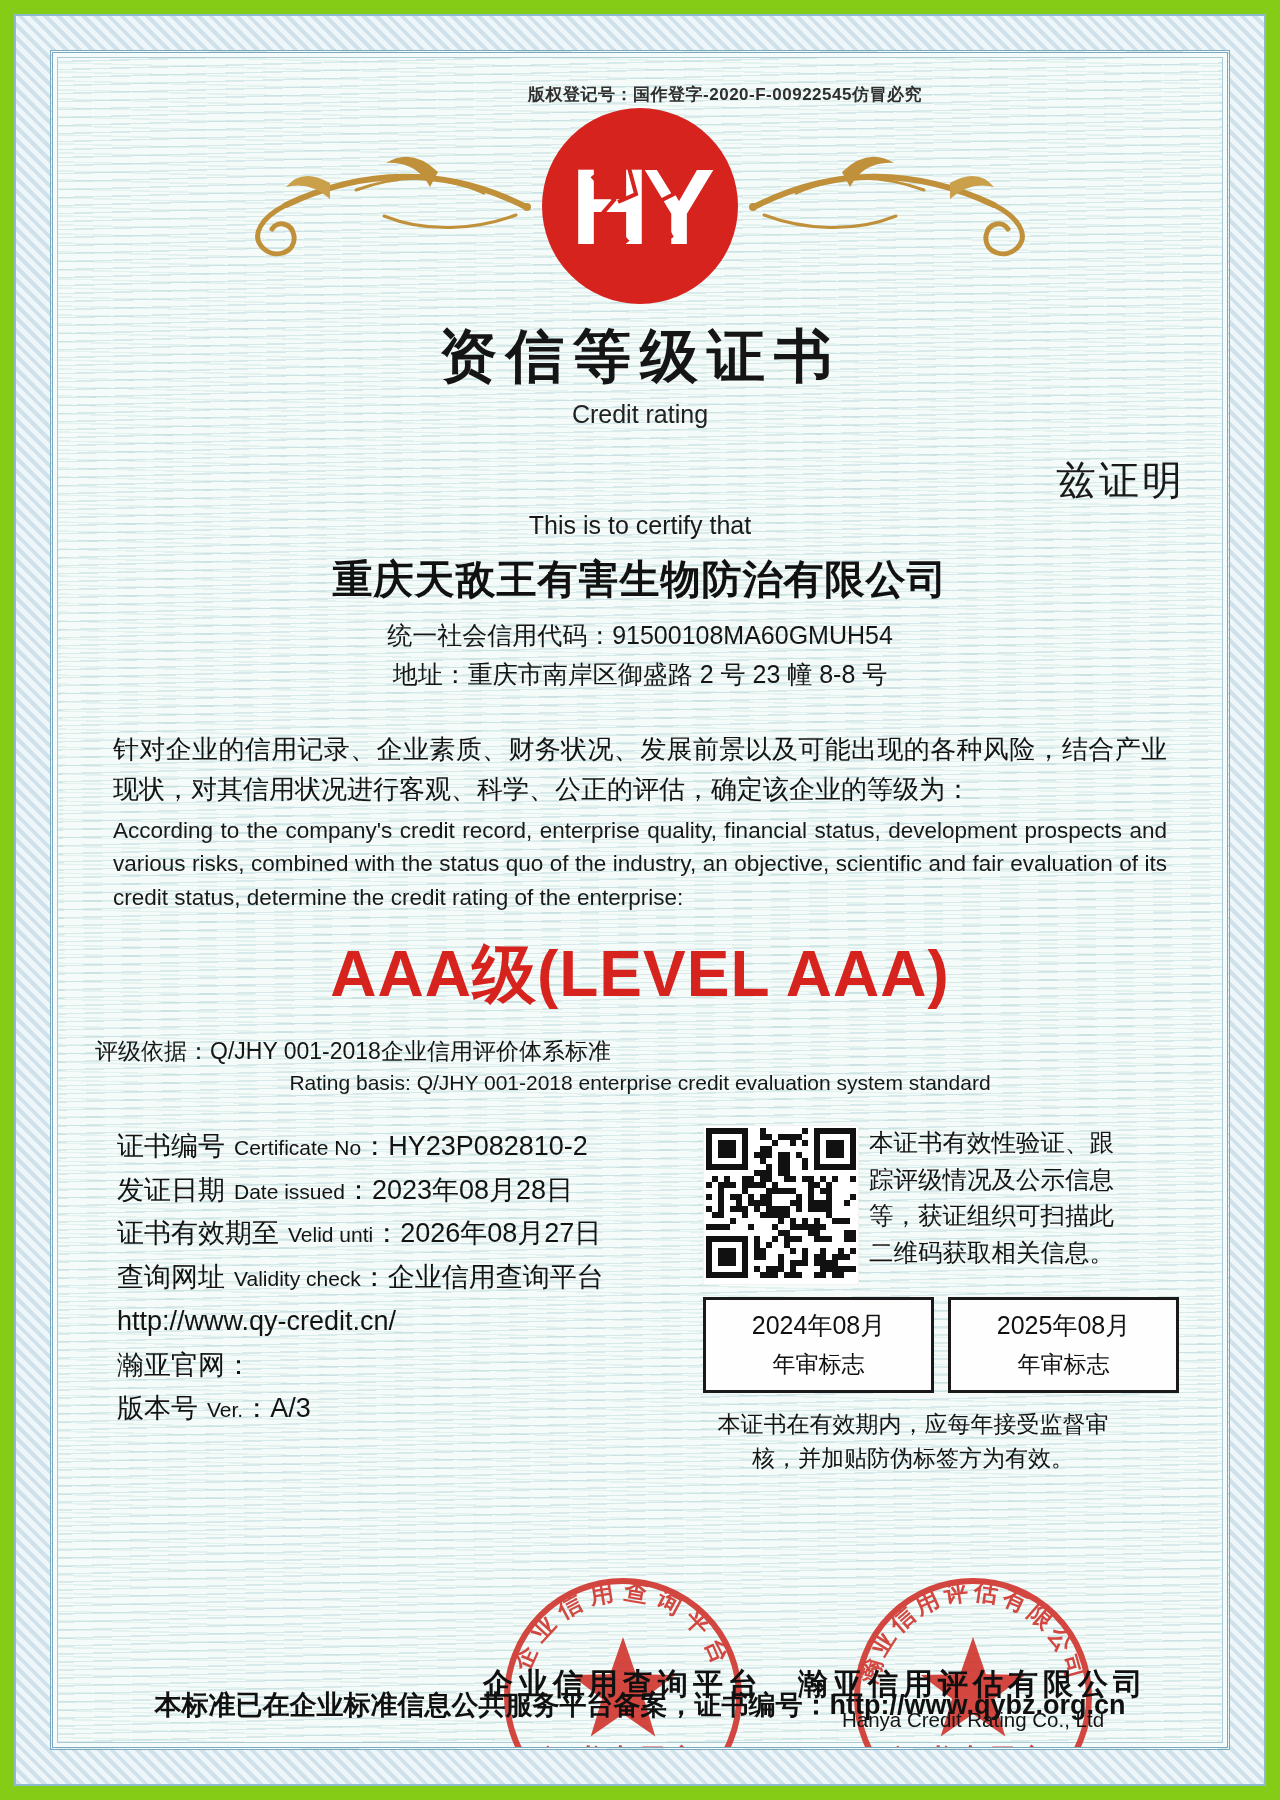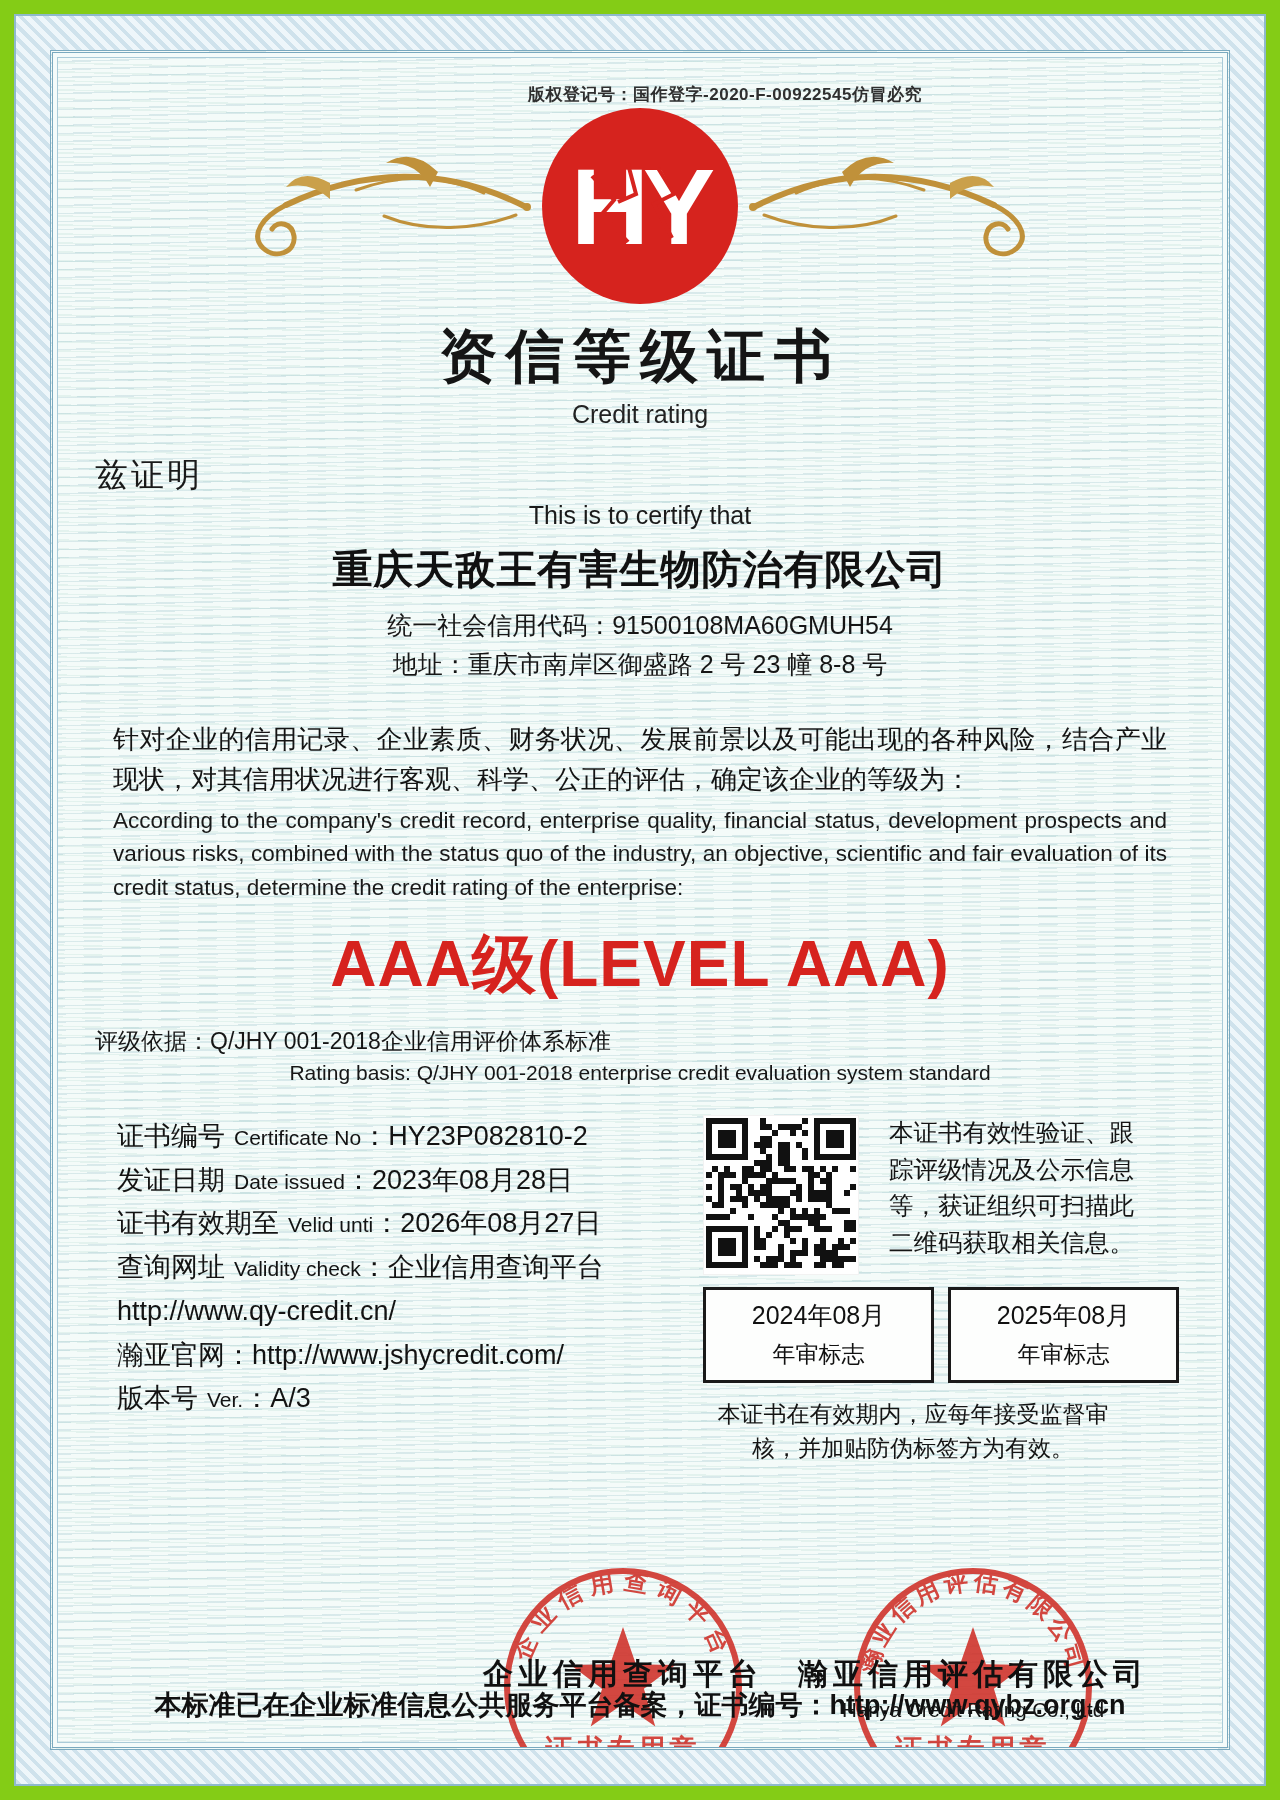--- a/index.html
+++ b/index.html
@@ -19,21 +19,21 @@
 
   .copyright{margin-top:12px;text-align:center;padding-left:170px;font-size:17px;font-weight:bold;color:#2f2f2f;letter-spacing:.5px;}
 
   .logo-row{display:flex;align-items:center;justify-content:center;margin-top:0px;gap:4px;}
   .flourish{flex:0 0 auto;}
   .flourish.right{transform:scaleX(-1);}
   .logo-wrap{flex:0 0 auto;margin:0 2px;}
 
   .title{margin-top:8px;text-align:center;font-size:58px;font-weight:bold;letter-spacing:9px;color:#151515;}
   .subtitle{margin-top:4px;text-align:center;font-size:25px;color:#222;}
-  .certify-cn{margin-top:24px;text-align:left;font-size:33px;color:#1a1a1a;letter-spacing:3px;}
+  .certify-cn{margin-top:24px;text-align:right;font-size:40px;color:#1a1a1a;letter-spacing:3px;}
   .certify-en{margin-top:3px;text-align:center;font-size:25px;color:#1a1a1a;}
   .company{margin-top:12px;text-align:center;font-size:40px;font-weight:bold;color:#111;letter-spacing:1px;}
   .credit-code{margin-top:12px;text-align:center;font-size:25px;color:#161616;}
   .address{margin-top:6px;text-align:center;font-size:25px;color:#161616;}
 
   .body-block{margin:38px 18px 0 18px;}
   .body-cn{font-size:26px;line-height:1.55;text-align:justify;color:#141414;}
   .body-en{margin-top:4px;font-size:22.5px;line-height:1.5;text-align:justify;color:#191919;}
 
   .rating{margin-top:16px;text-align:center;font-size:64px;font-weight:800;color:#d6231e;letter-spacing:1px;}
@@ -42,21 +42,21 @@
 
   .info{display:flex;margin-top:30px;padding:0 6px 0 22px;}
   .details{flex:1 1 auto;min-width:0;}
   .drow{display:flex;align-items:baseline;font-size:27px;line-height:1.62;color:#131313;white-space:nowrap;}
   .dl-cn{font-size:27px;}
   .dl-en{font-size:21px;margin-left:9px;}
   .dsep{font-size:27px;}
   .dval{font-size:27px;}
 
   .right-col{flex:0 0 446px;display:flex;flex-direction:column;align-items:flex-start;}
-  .qr-row{display:flex;gap:30px;align-items:flex-start;}
+  .qr-row{display:flex;gap:10px;align-items:flex-start;}
   .qr-box{flex:0 0 auto;background:#fff;padding:2px;border:1px solid rgba(0,0,0,.05);}
   .qr-note{flex:0 0 268px;font-size:24.5px;line-height:1.5;color:#141414;}
   .annual-row{display:flex;gap:14px;margin-top:12px;}
   .abox{box-sizing:border-box;width:231px;border:3px solid #1a1a1a;background:#fdfefd;text-align:center;padding:9px 4px 10px 4px;}
   .abox .adate{font-size:25px;color:#111;}
   .abox .alabel{font-size:23px;margin-top:7px;color:#111;}
   .annual-note{margin-top:14px;width:420px;font-size:23px;line-height:1.5;color:#141414;text-align:center;}
 
   .seal-zone{position:relative;height:292px;margin-top:96px;}
   .seal-col{position:absolute;top:0;width:460px;height:292px;}
@@ -161,21 +161,20 @@
             <span class="dl-en">Validity check</span>
             <span class="dsep">：</span>
             <span class="dval">企业信用查询平台</span>
           </div>
           <div class="drow">
             <span class="dval">http://www.qy-credit.cn/</span>
           </div>
           <div class="drow">
             <span class="dl-cn">瀚亚官网</span>
             <span class="dsep">：</span>
-            <span class="dval">http://www.jshycredit.com/</span>
           </div>
           <div class="drow">
             <span class="dl-cn">版本号</span>
             <span class="dl-en">Ver.</span>
             <span class="dsep">：</span>
             <span class="dval">A/3</span>
           </div>
         </div>
 
         <div class="right-col">

